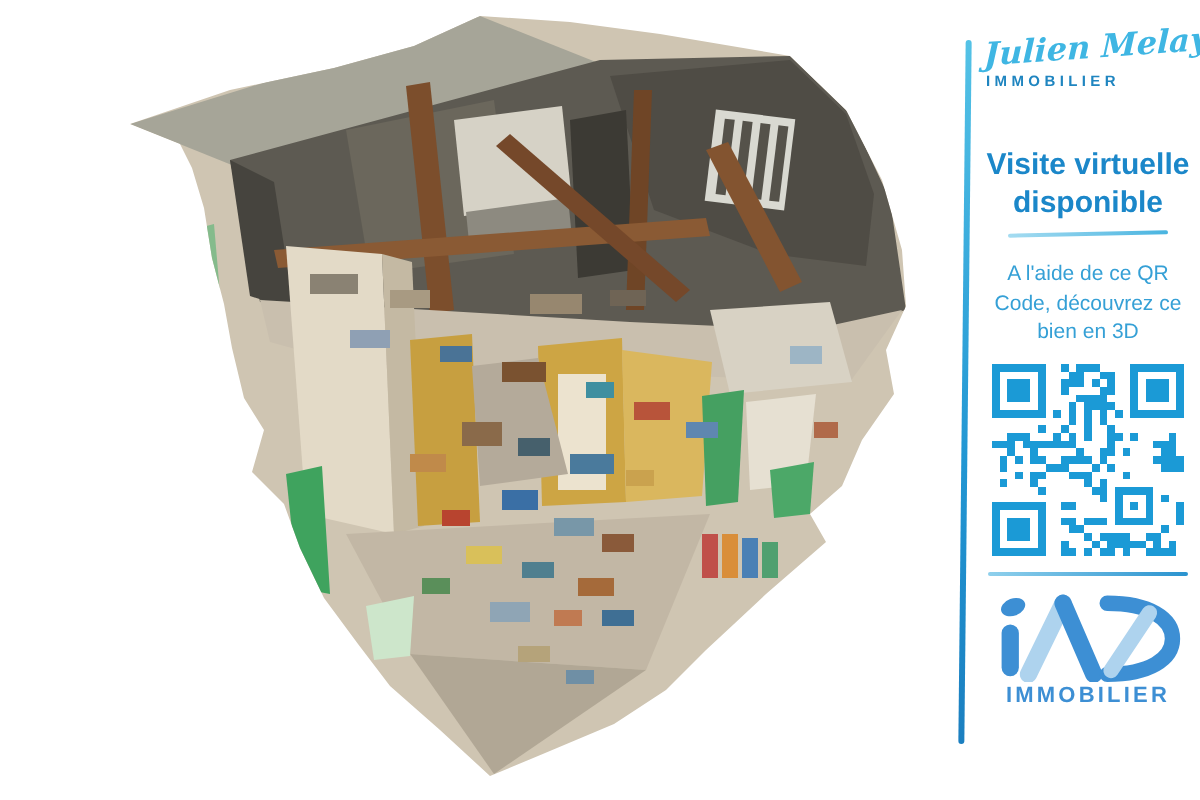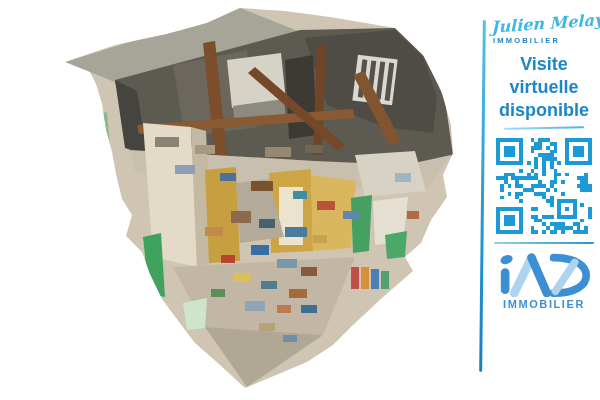--- a/index.html
+++ b/index.html
@@ -21,21 +21,21 @@
   .signature{
     font-family:"DejaVu Serif", serif;font-style:italic;font-weight:bold;
     font-size:16px;color:var(--sig,#3fb6e3);white-space:nowrap;
     transform:rotate(-4deg) skewX(-6deg);text-align:left;margin-left:2px;
   }
   .agent-label{
     margin-top:3px;text-align:left;margin-left:3px;
     font-size:7.5px;font-weight:bold;letter-spacing:2.2px;color:var(--label,#1f85c0);
   }
   .headline{
-    margin:8px 0 0 0;font-size:18px;line-height:1.28;font-weight:bold;
+    margin:28px 0 0 0;font-size:15px;line-height:1.28;font-weight:bold;
     color:var(--headline,#1b87c9);
   }
   .headline-underline{
     width:80px;height:2px;margin:5px auto 0 auto;border-radius:2px;
     background:linear-gradient(90deg,#a5dcf1,#49b4e0);transform:rotate(-1.2deg);
   }
   .description{
     margin:12px 0 0 0;font-size:10.5px;line-height:1.35;color:var(--desc,#35a0d6);
   }
   .qr-wrap{width:96px;height:96px;margin:9px auto 0 auto;}
@@ -174,20 +174,21 @@
   <aside class="sidebar">
     <div class="accent-line"></div>
     <div class="content">
 
       <div class="signature">Julien Melay</div>
       <div class="agent-label">IMMOBILIER</div>
 
       <h2 class="headline">Visite virtuelle disponible</h2>
       <div class="headline-underline"></div>
 
+      <p class="description">A l'aide de ce QR Code, découvrez ce bien en 3D</p>
 
       <div class="qr-wrap">
         <svg id="qr" viewBox="0 0 25 25" aria-hidden="true">
             <rect x="0" y="0" width="1" height="1"></rect>
             <rect x="0" y="1" width="1" height="1"></rect>
             <rect x="0" y="2" width="1" height="1"></rect>
             <rect x="0" y="3" width="1" height="1"></rect>
             <rect x="0" y="4" width="1" height="1"></rect>
             <rect x="0" y="5" width="1" height="1"></rect>
             <rect x="0" y="6" width="1" height="1"></rect>

